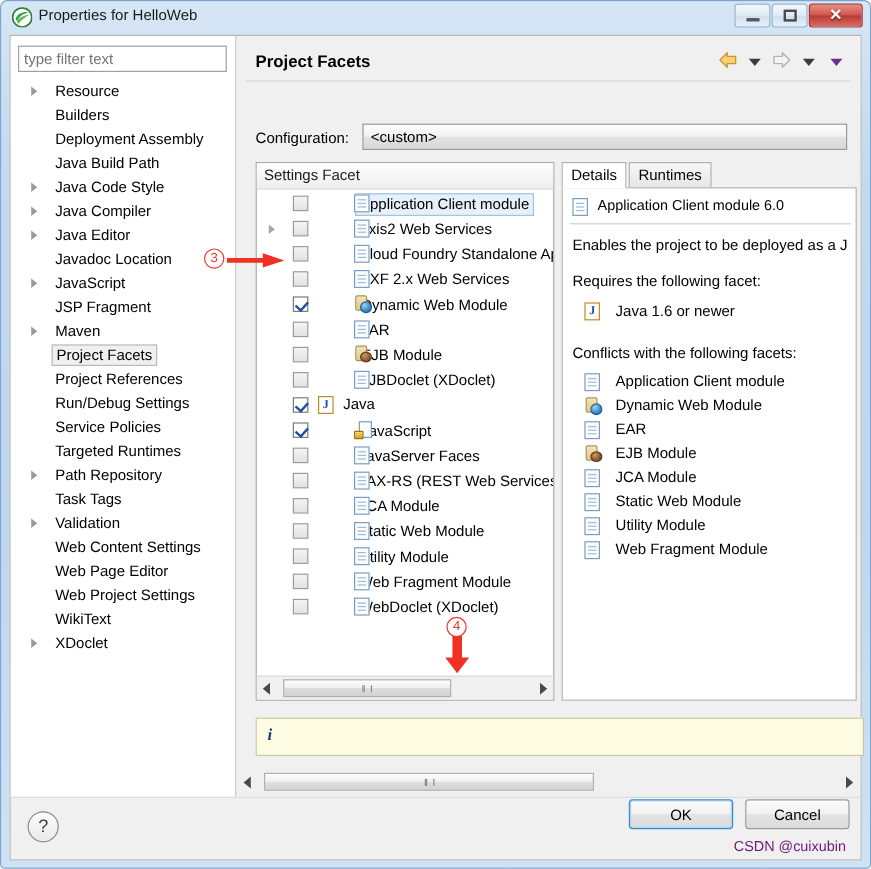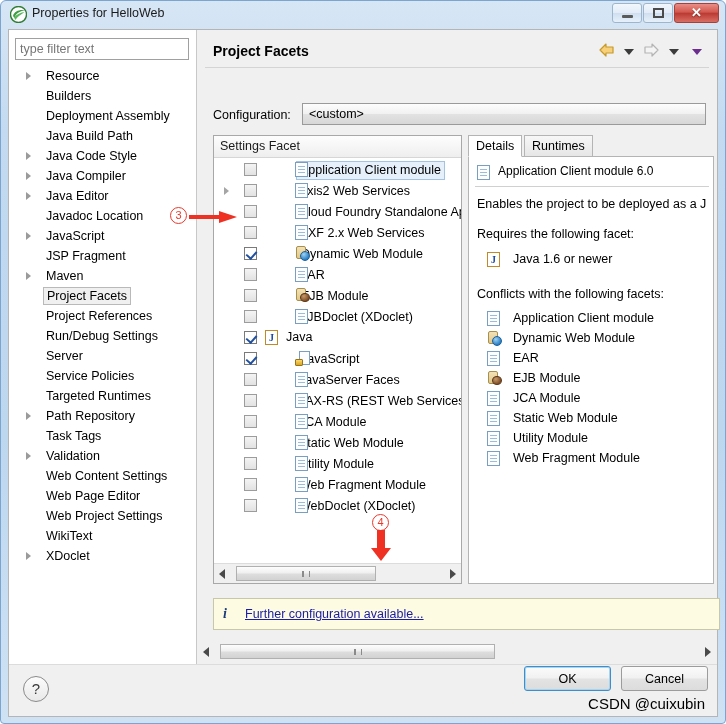--- a/index.html
+++ b/index.html
@@ -479,22 +479,22 @@
     left: 515px;
     border: 1px solid #3c8fcc;
     box-shadow: 0 0 0 1px #a9d4ef inset;
   }
   #cancel-button { left: 612px; }
 
   
   #watermark {
     position: absolute;
     right: 12px; bottom: 4px;
-    font-size: 15px;
-    color: #000000;
+    font-size: 12px;
+    color: #701a75;
   }
 
   
   .ann-circle {
     position: absolute;
     width: 17px; height: 17px;
     border: 1.4px solid #e8392c;
     border-radius: 50%;
     color: #e8392c;
     font-size: 11px;
@@ -545,21 +545,20 @@
             <div class="tree-item"><span class="twisty"></span><span class="lbl">Java Code Style</span></div>
             <div class="tree-item"><span class="twisty"></span><span class="lbl">Java Compiler</span></div>
             <div class="tree-item"><span class="twisty"></span><span class="lbl">Java Editor</span></div>
             <div class="tree-item"><span class="lbl">Javadoc Location</span></div>
             <div class="tree-item"><span class="twisty"></span><span class="lbl">JavaScript</span></div>
             <div class="tree-item"><span class="lbl">JSP Fragment</span></div>
             <div class="tree-item"><span class="twisty"></span><span class="lbl">Maven</span></div>
             <div class="tree-item selected"><span class="lbl">Project Facets</span></div>
             <div class="tree-item"><span class="lbl">Project References</span></div>
             <div class="tree-item"><span class="lbl">Run/Debug Settings</span></div>
-            <div class="tree-item"><span class="lbl">Server</span></div>
             <div class="tree-item"><span class="lbl">Service Policies</span></div>
             <div class="tree-item"><span class="lbl">Targeted Runtimes</span></div>
             <div class="tree-item"><span class="twisty"></span><span class="lbl">Path Repository</span></div>
             <div class="tree-item"><span class="lbl">Task Tags</span></div>
             <div class="tree-item"><span class="twisty"></span><span class="lbl">Validation</span></div>
             <div class="tree-item"><span class="lbl">Web Content Settings</span></div>
             <div class="tree-item"><span class="lbl">Web Page Editor</span></div>
             <div class="tree-item"><span class="lbl">Web Project Settings</span></div>
             <div class="tree-item"><span class="lbl">WikiText</span></div>
             <div class="tree-item"><span class="twisty"></span><span class="lbl">XDoclet</span></div>
@@ -653,21 +652,20 @@
                 <div class="det-li indent" style="top: 232px;"><span class="ic-doc ic" style="display: inline-block;"></span><span class="tx">JCA Module</span></div>
                 <div class="det-li indent" style="top: 252px;"><span class="ic-doc ic" style="display: inline-block;"></span><span class="tx">Static Web Module</span></div>
                 <div class="det-li indent" style="top: 272px;"><span class="ic-doc ic" style="display: inline-block;"></span><span class="tx">Utility Module</span></div>
                 <div class="det-li indent" style="top: 292px;"><span class="ic-doc ic" style="display: inline-block;"></span><span class="tx">Web Fragment Module</span></div>
               </div>
           </div>
         </div>
 
         <div id="info-bar">
           <div id="info-icon">i</div>
-          <div id="info-link">Further configuration available...</div>
         </div>
 
       </div>
 
       <div id="page-hscroll">
         <div class="hscroll" style="border-top:none;background:#f0f0f0;">
           <div class="arrow-l"></div>
           <div class="thumb" style="left:22px;width:275px;">
             <div class="grip"></div>
           </div>

